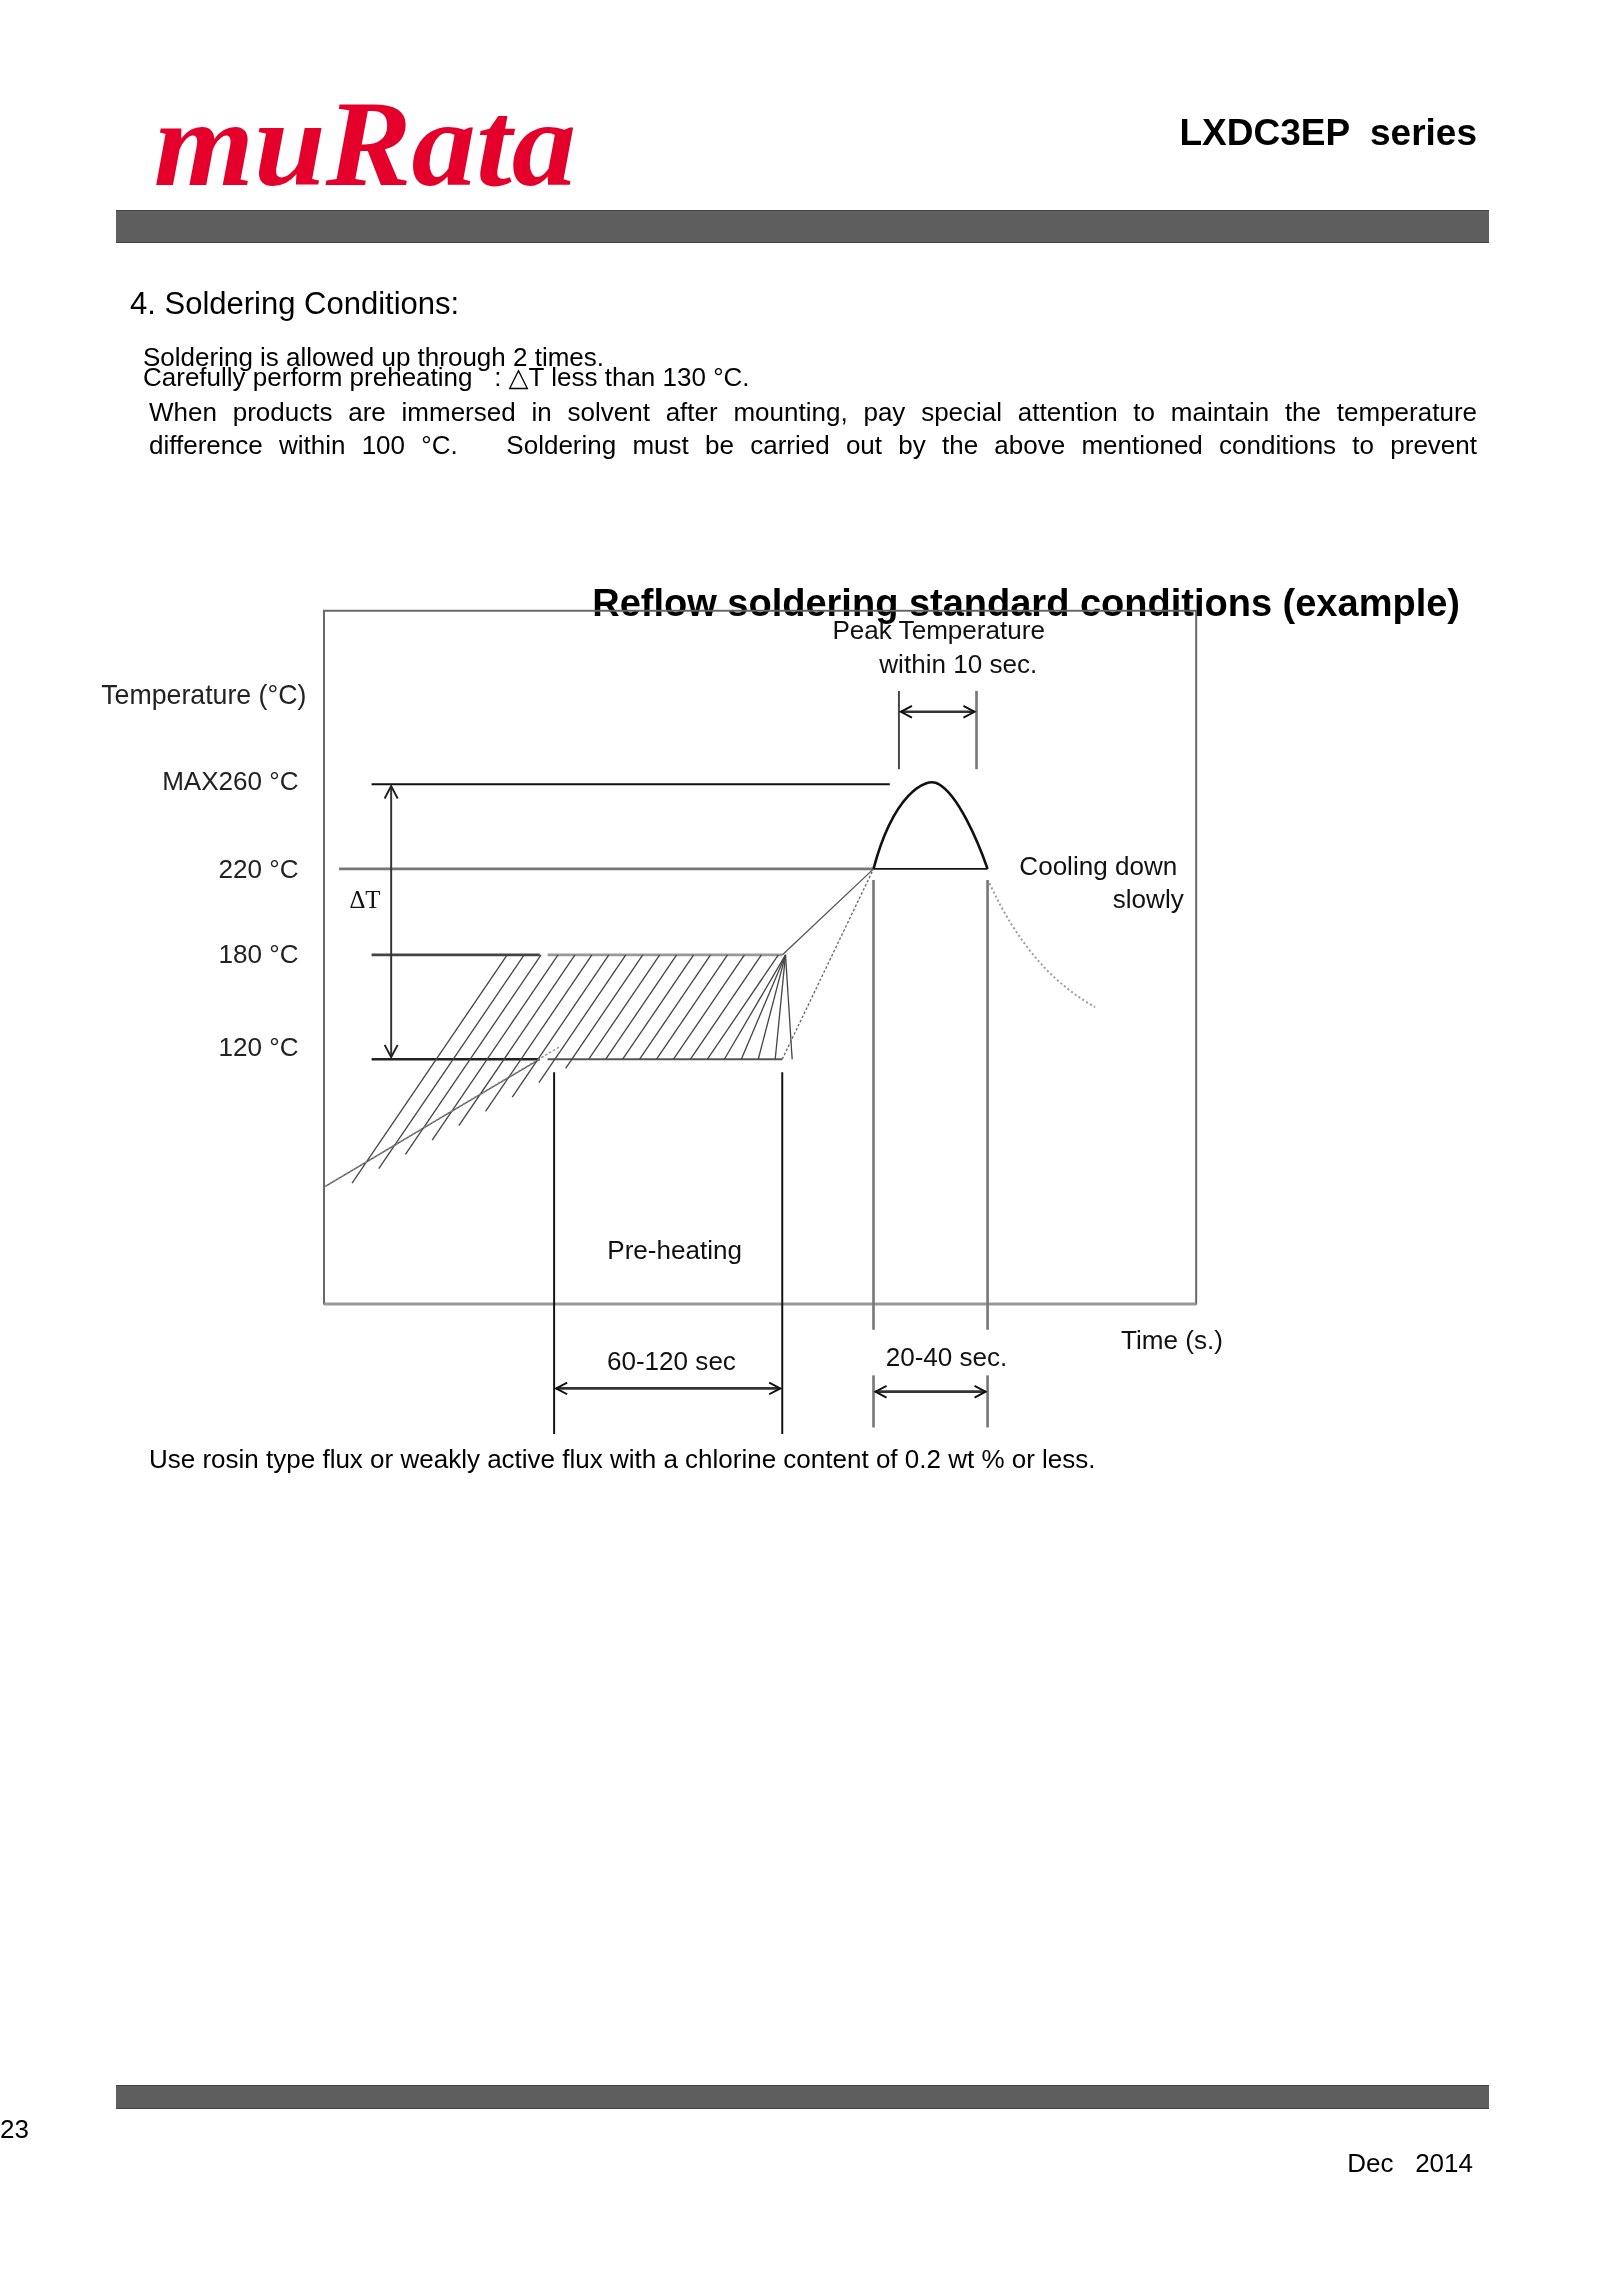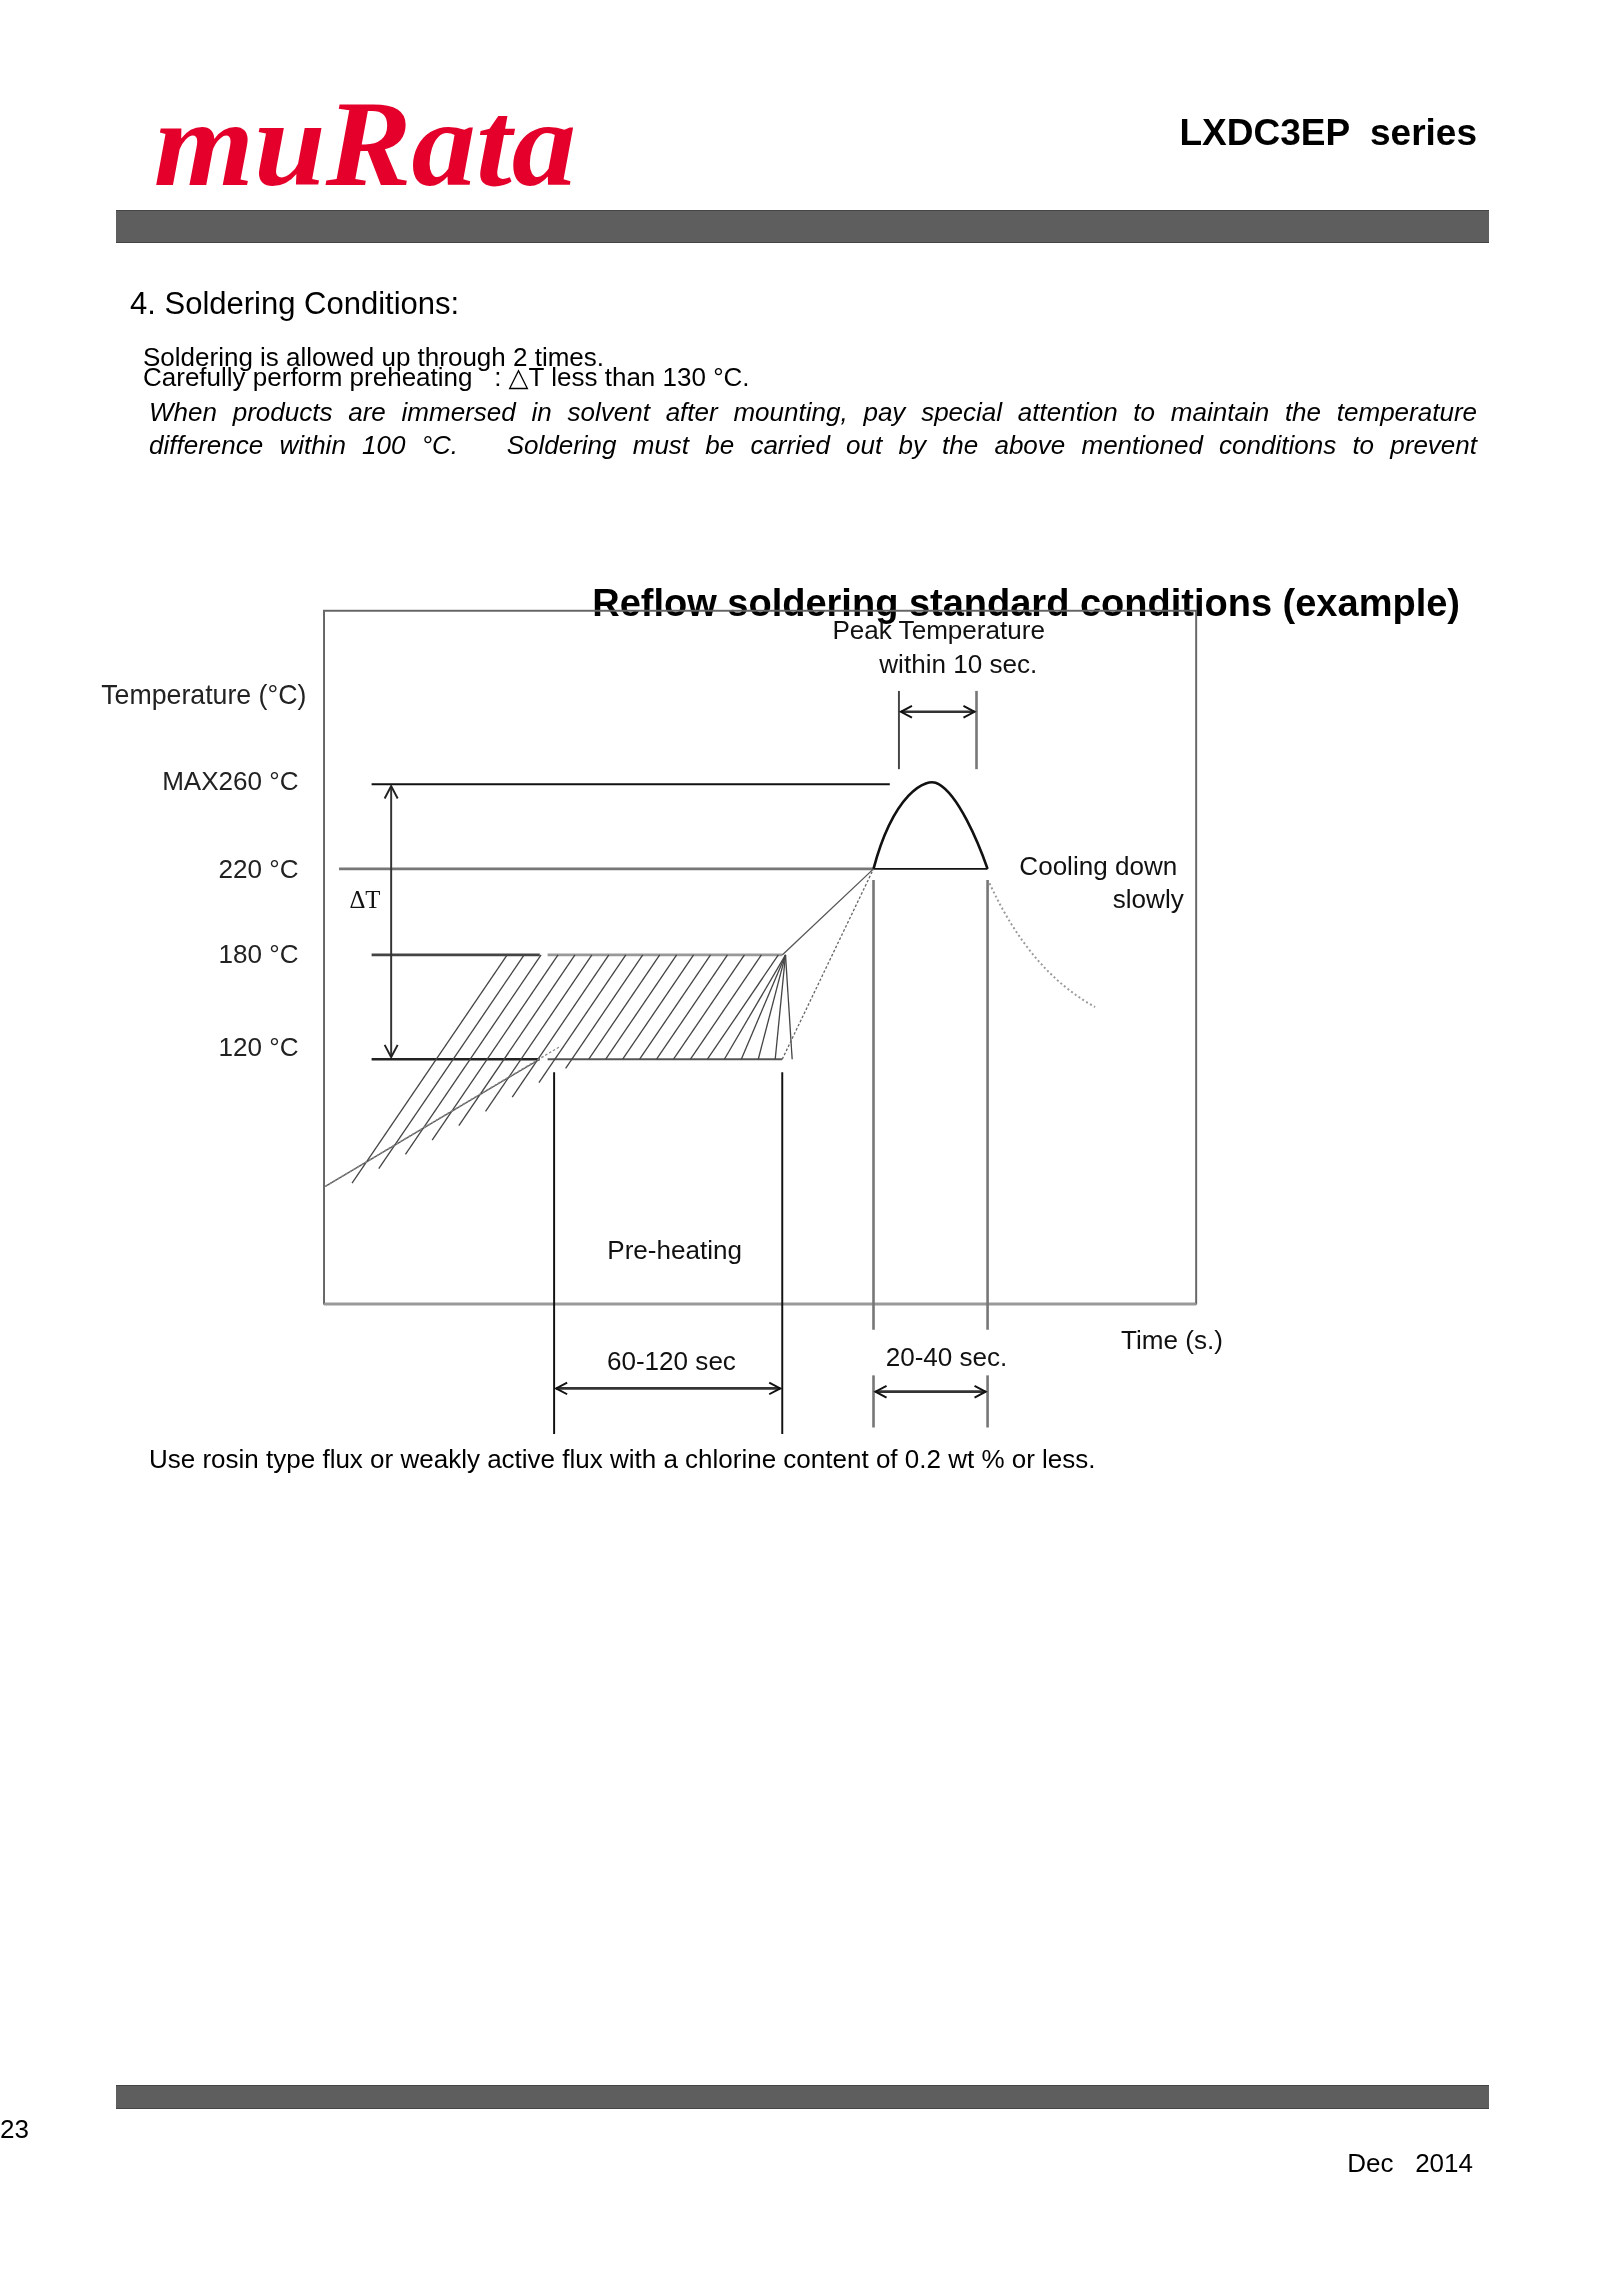--- a/index.html
+++ b/index.html
@@ -9,21 +9,21 @@
   .logo { left: 150px; top: 91px; width: 430px; height: 104px; }
   .hdr-title { right: 139px; top: 112px; font-size: 37px; font-weight: bold; white-space: pre; }
   .hdr-sub { right: 147px; top: 158px; font-size: 26px; margin-top: 48px; }
   .bar { background: #5e5e5e; border-top: 1.3px solid #444; border-bottom: 1.3px solid #444; }
   .bar-top { left: 116px; top: 210px; width: 1373px; height: 31px; }
   .bar-bot { left: 116px; top: 2085px; width: 1373px; height: 22px; }
   .section-title { left: 130px; top: 286px; font-size: 31px; font-weight: normal; }
   .line { font-size: 26px; white-space: pre; }
   .l1 { left: 143px; top: 342px; }
   .l2 { left: 143px; top: 362px; }
-  .para { left: 149px; top: 396px; width: 1328px; font-size: 26px; line-height: 33px; text-align: justify; font-style: italic; }
+  .para { left: 149px; top: 396px; width: 1328px; font-size: 26px; line-height: 33px; text-align: justify; }
   .para .last { text-align-last: left; }
   .chart-title { left: 0; width: 1460px; top: 543px; font-size: 38px; font-weight: bold; text-align: right; margin-top: 39px; }
   .chart { left: 0; top: 0; width: 1616px; height: 2284px; }
   .flux { left: 149px; top: 1444px; font-size: 26px; }
   .page-no { left: 0; width: 1616px; top: 2114px; font-size: 26px; text-align: left; }
   .date { right: 143px; top: 2148px; font-size: 26px; white-space: pre; }
   svg text { font-family: "Liberation Sans", sans-serif; }
 </style>
 </head>
 <body>

